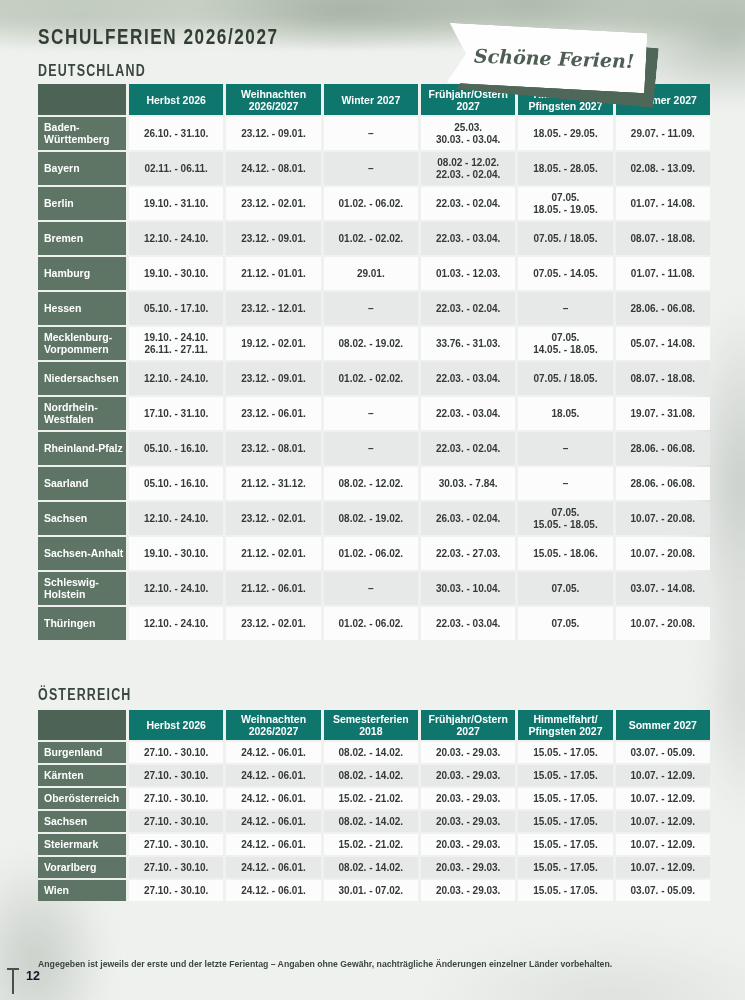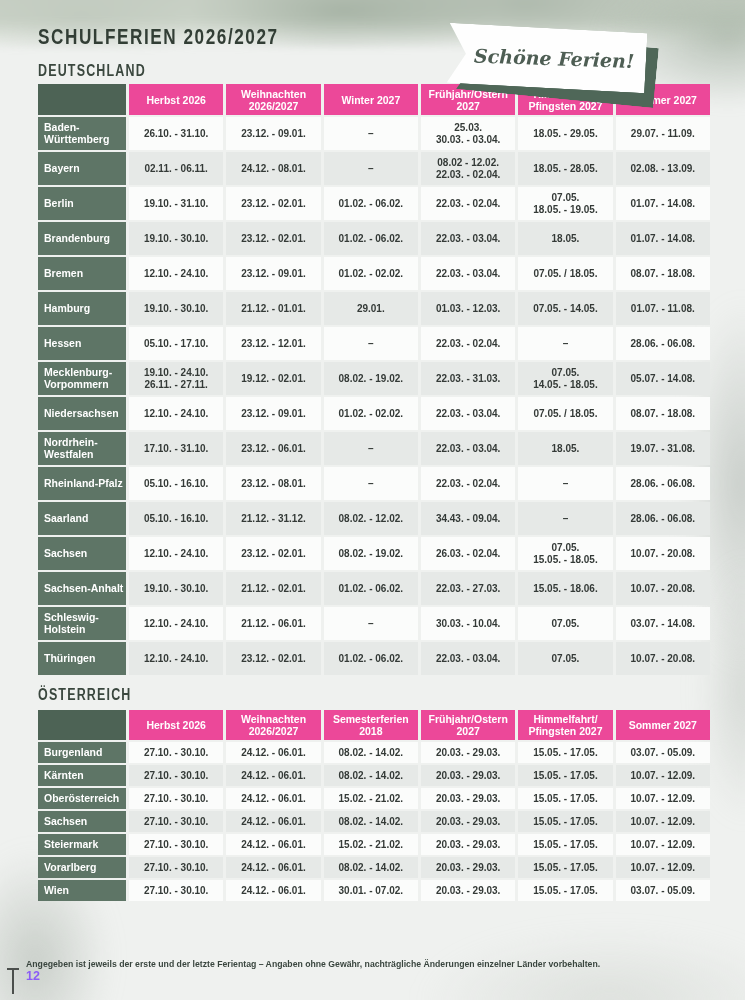--- a/index.html
+++ b/index.html
@@ -46,40 +46,40 @@
     font-size:19px;color:#4e5e54;transform:rotate(-1deg);padding-left:14px;}
 
   
   .tablebox{position:absolute;left:35px;width:678px;}
   .box-de{top:82px;}
   .box-at{top:708px;}
   .ferien-table{border-collapse:separate;border-spacing:3px 2px;table-layout:fixed;width:100%;}
   .ferien-table col{width:auto;}
   .ferien-table col.col-label{width:88px;}
   .ferien-table th,.ferien-table td{white-space:pre-line;overflow:hidden;padding:0 2px;}
-  .ferien-table thead th{background:#ec4899;color:#ffffff;font-size:10.5px;font-weight:700;
+  .ferien-table thead th{background:#0f766e;color:#ffffff;font-size:10.5px;font-weight:700;
     text-align:center;line-height:12px;height:31px;}
   .box-at .ferien-table thead th{height:30px;}
   .ferien-table thead th.corner{background:#4d6355;}
   .ferien-table tbody th{background:#5e7566;color:#ffffff;font-size:10.5px;font-weight:700;
     text-align:left;padding-left:6px;line-height:11.5px;}
   .ferien-table td{font-size:10px;font-weight:700;color:#343a37;text-align:center;line-height:11.5px;}
   .box-de td{height:33px;}
   .box-at td{height:21px;}
   .ferien-table tbody tr:nth-child(odd) td{background:#fbfcfb;}
   .ferien-table tbody tr:nth-child(even) td{background:#e6e9e7;}
 
   
-  .footnote{position:absolute;left:26px;top:959px;width:670px;font-size:8.7px;
+  .footnote{position:absolute;left:38px;top:959px;width:670px;font-size:8.7px;
     font-weight:700;color:#39453e;}
   .pagemark{position:absolute;left:12px;top:968px;width:10px;height:26px;
     border-left:2px solid #4b4f4c;}
   .pagemark::before{content:"";position:absolute;left:-7px;top:0;width:12px;height:2px;
     background:#4b4f4c;}
-  .pagenum{position:absolute;left:26px;top:969px;font-size:12.5px;font-weight:700;color:#8b5cf6;}
+  .pagenum{position:absolute;left:26px;top:969px;font-size:12.5px;font-weight:700;color:#0f172a;}
 </style>
 </head>
 <body>
 
 <div class="bg bg-topband"></div>
 <div class="bg bg-topright"></div>
 <div class="bg bg-right"></div>
 <div class="bg bg-rightlow"></div>
 <div class="bg bg-bottomleft"></div>
 <div class="bg bg-bottomright"></div>
@@ -145,29 +145,20 @@
           <th>Berlin</th>
           <td>19.10. - 31.10.</td>
           <td>23.12. - 02.01.</td>
           <td>01.02. - 06.02.</td>
           <td>22.03. - 02.04.</td>
           <td>07.05.
 18.05. - 19.05.</td>
           <td>01.07. - 14.08.</td>
         </tr>
         <tr>
-          <th>Brandenburg</th>
-          <td>19.10. - 30.10.</td>
-          <td>23.12. - 02.01.</td>
-          <td>01.02. - 06.02.</td>
-          <td>22.03. - 03.04.</td>
-          <td>18.05.</td>
-          <td>01.07. - 14.08.</td>
-        </tr>
-        <tr>
           <th>Bremen</th>
           <td>12.10. - 24.10.</td>
           <td>23.12. - 09.01.</td>
           <td>01.02. - 02.02.</td>
           <td>22.03. - 03.04.</td>
           <td>07.05. / 18.05.</td>
           <td>08.07. - 18.08.</td>
         </tr>
         <tr>
           <th>Hamburg</th>
@@ -187,21 +178,21 @@
           <td>–</td>
           <td>28.06. - 06.08.</td>
         </tr>
         <tr>
           <th>Mecklenburg-
 Vorpommern</th>
           <td>19.10. - 24.10.
 26.11. - 27.11.</td>
           <td>19.12. - 02.01.</td>
           <td>08.02. - 19.02.</td>
-          <td>22.03. - 31.03.</td>
+          <td>33.76. - 31.03.</td>
           <td>07.05.
 14.05. - 18.05.</td>
           <td>05.07. - 14.08.</td>
         </tr>
         <tr>
           <th>Niedersachsen</th>
           <td>12.10. - 24.10.</td>
           <td>23.12. - 09.01.</td>
           <td>01.02. - 02.02.</td>
           <td>22.03. - 03.04.</td>
@@ -225,21 +216,21 @@
           <td>–</td>
           <td>22.03. - 02.04.</td>
           <td>–</td>
           <td>28.06. - 06.08.</td>
         </tr>
         <tr>
           <th>Saarland</th>
           <td>05.10. - 16.10.</td>
           <td>21.12. - 31.12.</td>
           <td>08.02. - 12.02.</td>
-          <td>34.43. - 09.04.</td>
+          <td>30.03. - 7.84.</td>
           <td>–</td>
           <td>28.06. - 06.08.</td>
         </tr>
         <tr>
           <th>Sachsen</th>
           <td>12.10. - 24.10.</td>
           <td>23.12. - 02.01.</td>
           <td>08.02. - 19.02.</td>
           <td>26.03. - 02.04.</td>
           <td>07.05.

